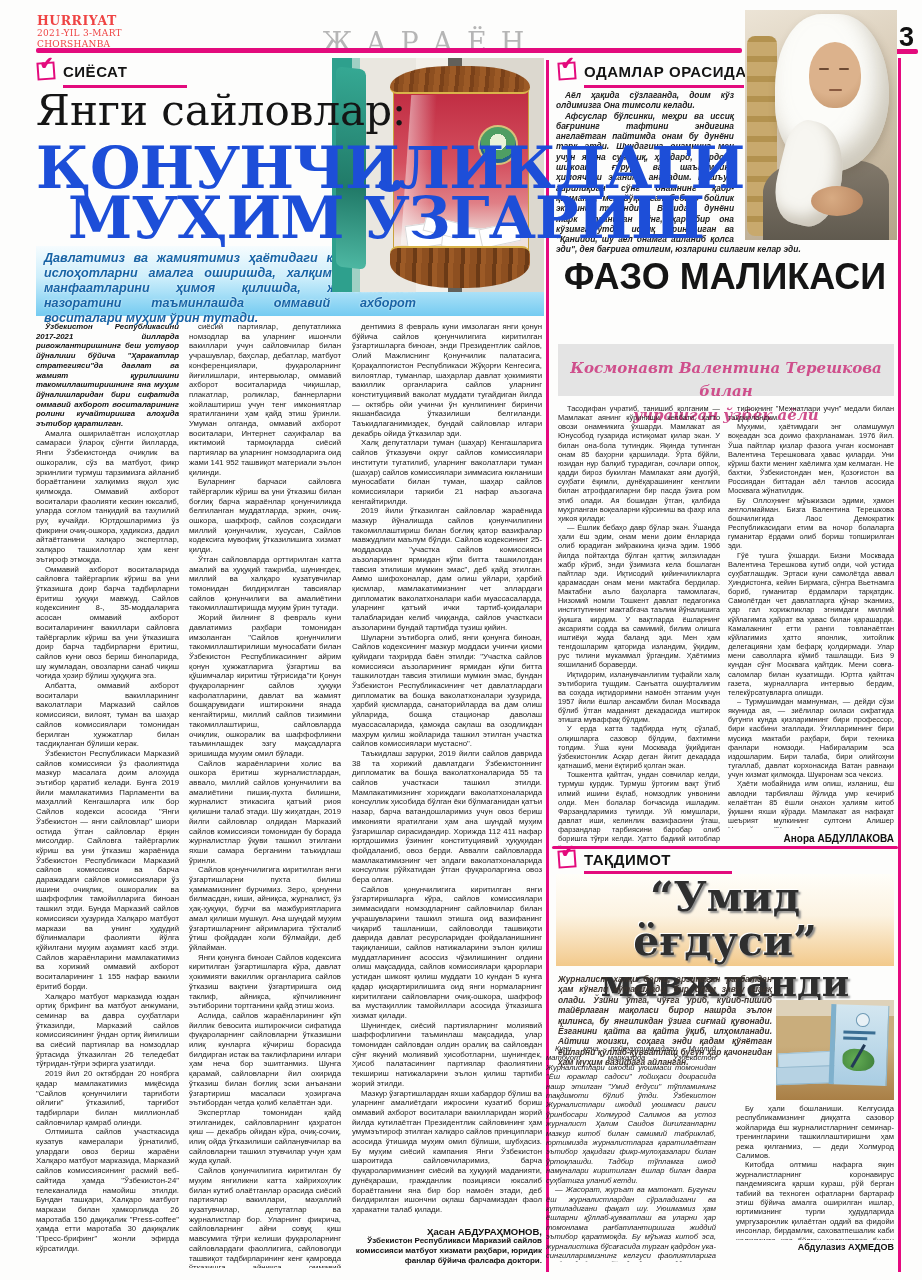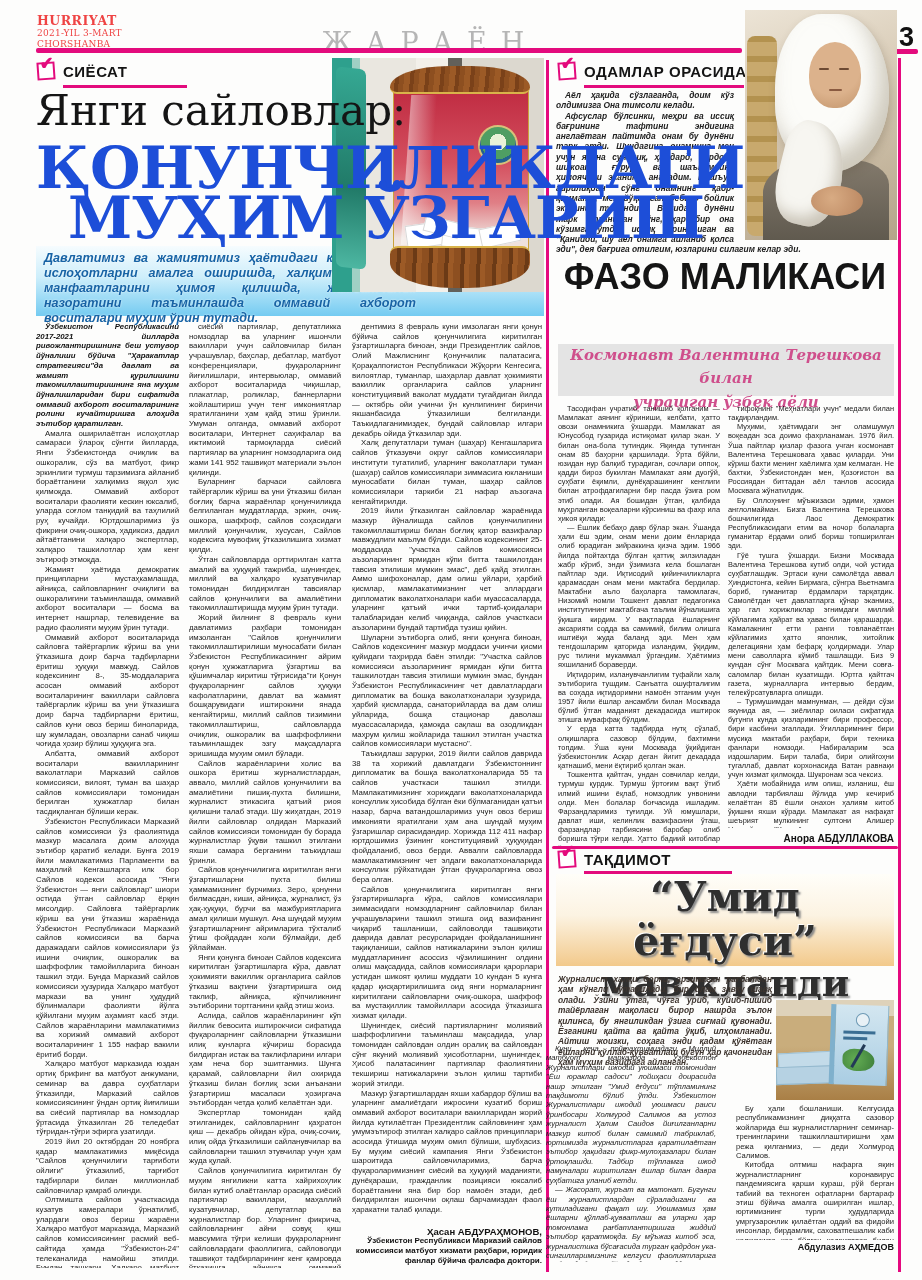--- a/index.html
+++ b/index.html
@@ -83,21 +83,21 @@
       background:radial-gradient(circle at 40% 50%,#63ad53,#3c7d3a);}
   .bk-pencil{position:absolute;left:22px;top:38px;width:3px;height:26px;background:#233a57;transform:rotate(28deg);}
   
   .ppl-lead{left:556px;top:90px;width:338px;font-size:8.4px;line-height:10.3px;font-weight:bold;
             font-style:italic;text-align:justify;color:#222;}
   .ppl-float{float:right;width:160px;height:154px;}
   .ppl-headline{left:552px;top:258px;width:346px;text-align:center;font-weight:bold;font-size:36px;
             line-height:1.06;color:#151515;letter-spacing:0;}
   .ppl-subtitle{left:558px;top:344px;width:336px;height:52px;background:#e4e4e4;text-align:center;
             font-family:"DejaVu Serif",serif;font-style:italic;font-weight:bold;font-size:15px;
-            line-height:1.55;color:#cf4f8c;padding-top:0;box-sizing:border-box;}
+            line-height:1.55;color:#cf4f8c;padding-top:13px;box-sizing:border-box;}
   .ppl-col{top:404px;height:444px;overflow:hidden;text-align:justify;font-size:7.4px;line-height:9.15px;color:#222;}
   .ppl-byline{left:558px;top:833px;width:336px;font-size:10px;}
   
   .prs-headbox{left:556px;top:874px;width:338px;height:92px;text-align:center;
       background:linear-gradient(180deg,#fffef9 0%,#fcf3e2 45%,#f2c98b 100%);
       font-family:"DejaVu Serif",serif;font-weight:bold;color:#2f2f2f;}
   .prs-h1{font-size:41px;line-height:44px;margin-top:1px;
       text-shadow:-1px -1px 0 #ffffff,2px 2px 2px #8a8a8a;}
   .prs-h2{font-size:37px;line-height:40px;text-shadow:-1px -1px 0 #ffffff,2px 2px 2px #8a8a8a;}
   .prs-lead{left:558px;top:974px;width:214px;font-size:8.4px;line-height:10.4px;font-weight:bold;
@@ -151,21 +151,20 @@
 <div class="abs lead-box">
   <div class="lead-text">Давлатимиз ва жамиятимиз ҳаётидаги кенг кўламли ислоҳотларни амалга оширишда, халқимиз ҳуқуқ ва манфаатларини ҳимоя қилишда, жамоатчилик назоратини таъминлашда оммавий ахборот воситалари муҳим ўрин тутади.</div>
 </div>
 
 <div class="abs pol-col" style="left:36px;width:143px;">
   <div class="pol-intro">
       <p>Ўзбекистон Республикасини 2017-2021 йилларда ривожлантиришнинг беш устувор йўналиши бўйича "Ҳаракатлар стратегияси"да давлат ва жамият қурилишини такомиллаштиришнинг яна муҳим йўналишларидан бири сифатида оммавий ахборот воситаларининг ролини кучайтиришга алоҳида эътибор қаратилган.</p>
     </div>
   <div>
       <p>Амалга оширилаётган ислоҳотлар самараси ўлароқ сўнгги йилларда, Янги Ўзбекистонда очиқлик ва ошкоралик, сўз ва матбуот, фикр эркинлиги турмуш тарзимизга айланиб бораётганини халқимиз яққол ҳис қилмоқда. Оммавий ахборот воситалари фаолияти кескин юксалиб, уларда соғлом танқидий ва таҳлилий руҳ кучайди. Юртдошларимиз ўз фикрини очиқ-ошкора, ҳадиксиз, дадил айтаётганини халқаро экспертлар, халқаро ташкилотлар ҳам кенг эътироф этмоқда.</p>
-      <p>Жамият ҳаётида демократик принципларни мустаҳкамлашда, айниқса, сайловларнинг очиқлиги ва ошкоралигини таъминлашда, оммавий ахборот воситалари — босма ва интернет нашрлар, телевидение ва радио фаолияти муҳим ўрин тутади.</p>
       <p>Оммавий ахборот воситаларида сайловга тайёргарлик кўриш ва уни ўтказишга доир барча тадбирларни ёритиш ҳуқуқи мавжуд. Сайлов кодексининг 8-, 35-моддаларига асосан оммавий ахборот воситаларининг вакиллари сайловга тайёргарлик кўриш ва уни ўтказишга доир барча тадбирларни ёритиш, сайлов куни овоз бериш биноларида, шу жумладан, овозларни санаб чиқиш чоғида ҳозир бўлиш ҳуқуқига эга.</p>
       <p>Албатта, оммавий ахборот воситалари вакилларининг ваколатлари Марказий сайлов комиссияси, вилоят, туман ва шаҳар сайлов комиссиялари томонидан берилган ҳужжатлар билан тасдиқланган бўлиши керак.</p>
       <p>Ўзбекистон Республикаси Марказий сайлов комиссияси ўз фаолиятида мазкур масалага доим алоҳида эътибор қаратиб келади. Бунга 2019 йили мамлакатимиз Парламенти ва маҳаллий Кенгашларга илк бор Сайлов кодекси асосида "Янги Ўзбекистон — янги сайловлар" шиори остида ўтган сайловлар ёрқин мисолдир. Сайловга тайёргарлик кўриш ва уни ўтказиш жараёнида Ўзбекистон Республикаси Марказий сайлов комиссияси ва барча даражадаги сайлов комиссиялари ўз ишини очиқлик, ошкоралик ва шаффофлик тамойилларига биноан ташкил этди. Бунда Марказий сайлов комиссияси ҳузурида Халқаро матбуот маркази ва унинг ҳудудий бўлинмалари фаолияти йўлга қўйилгани муҳим аҳамият касб этди. Сайлов жараёнларини мамлакатимиз ва хорижий оммавий ахборот воситаларининг 1 155 нафар вакили ёритиб борди.</p>
       <p>Халқаро матбуот марказида юздан ортиқ брифинг ва матбуот анжумани, семинар ва давра суҳбатлари ўтказилди, Марказий сайлов комиссиясининг ўндан ортиқ йиғилиши ва сиёсий партиялар ва номзодлар ўртасида ўтказилган 26 теледебат тўғридан-тўғри эфирга узатилди.</p>
       <p>2019 йил 20 октябрдан 20 ноябрга қадар мамлакатимиз миқёсида "Сайлов қонунчилиги тарғиботи ойлиги" ўтказилиб, тарғибот тадбирлари билан миллионлаб сайловчилар қамраб олинди.</p>
       <p>Олтмишта сайлов участкасида кузатув камералари ўрнатилиб, улардаги овоз бериш жараёни Халқаро матбуот марказида, Марказий сайлов комиссиясининг расмий веб-сайтида ҳамда "Ўзбекистон-24" телеканалида намойиш этилди. Бундан ташқари, Халқаро матбуот маркази билан ҳамкорликда 26 маротаба 150 дақиқалик "Press-coffee" ҳамда етти маротаба 30 дақиқалик "Пресс-брифинг" жонли эфирда кўрсатилди.</p>
     </div>
 </div>
 <div class="abs pol-col" style="left:189px;width:152px;">
     <p>сиёсий партиялар, депутатликка номзодлар ва уларнинг ишончли вакиллари учун сайловчилар билан учрашувлар, баҳслар, дебатлар, матбуот конференциялари, фуқароларнинг йиғилишлари, интервьюлар, оммавий ахборот воситаларида чиқишлар, плакатлар, роликлар, баннерларни жойлаштириш учун тенг имкониятлар яратилганини ҳам қайд этиш ўринли. Умуман олганда, оммавий ахборот воситалари, Интернет саҳифалар ва ижтимоий тармоқларда сиёсий партиялар ва уларнинг номзодларига оид жами 141 952 ташвиқот материали эълон қилинди.</p>

